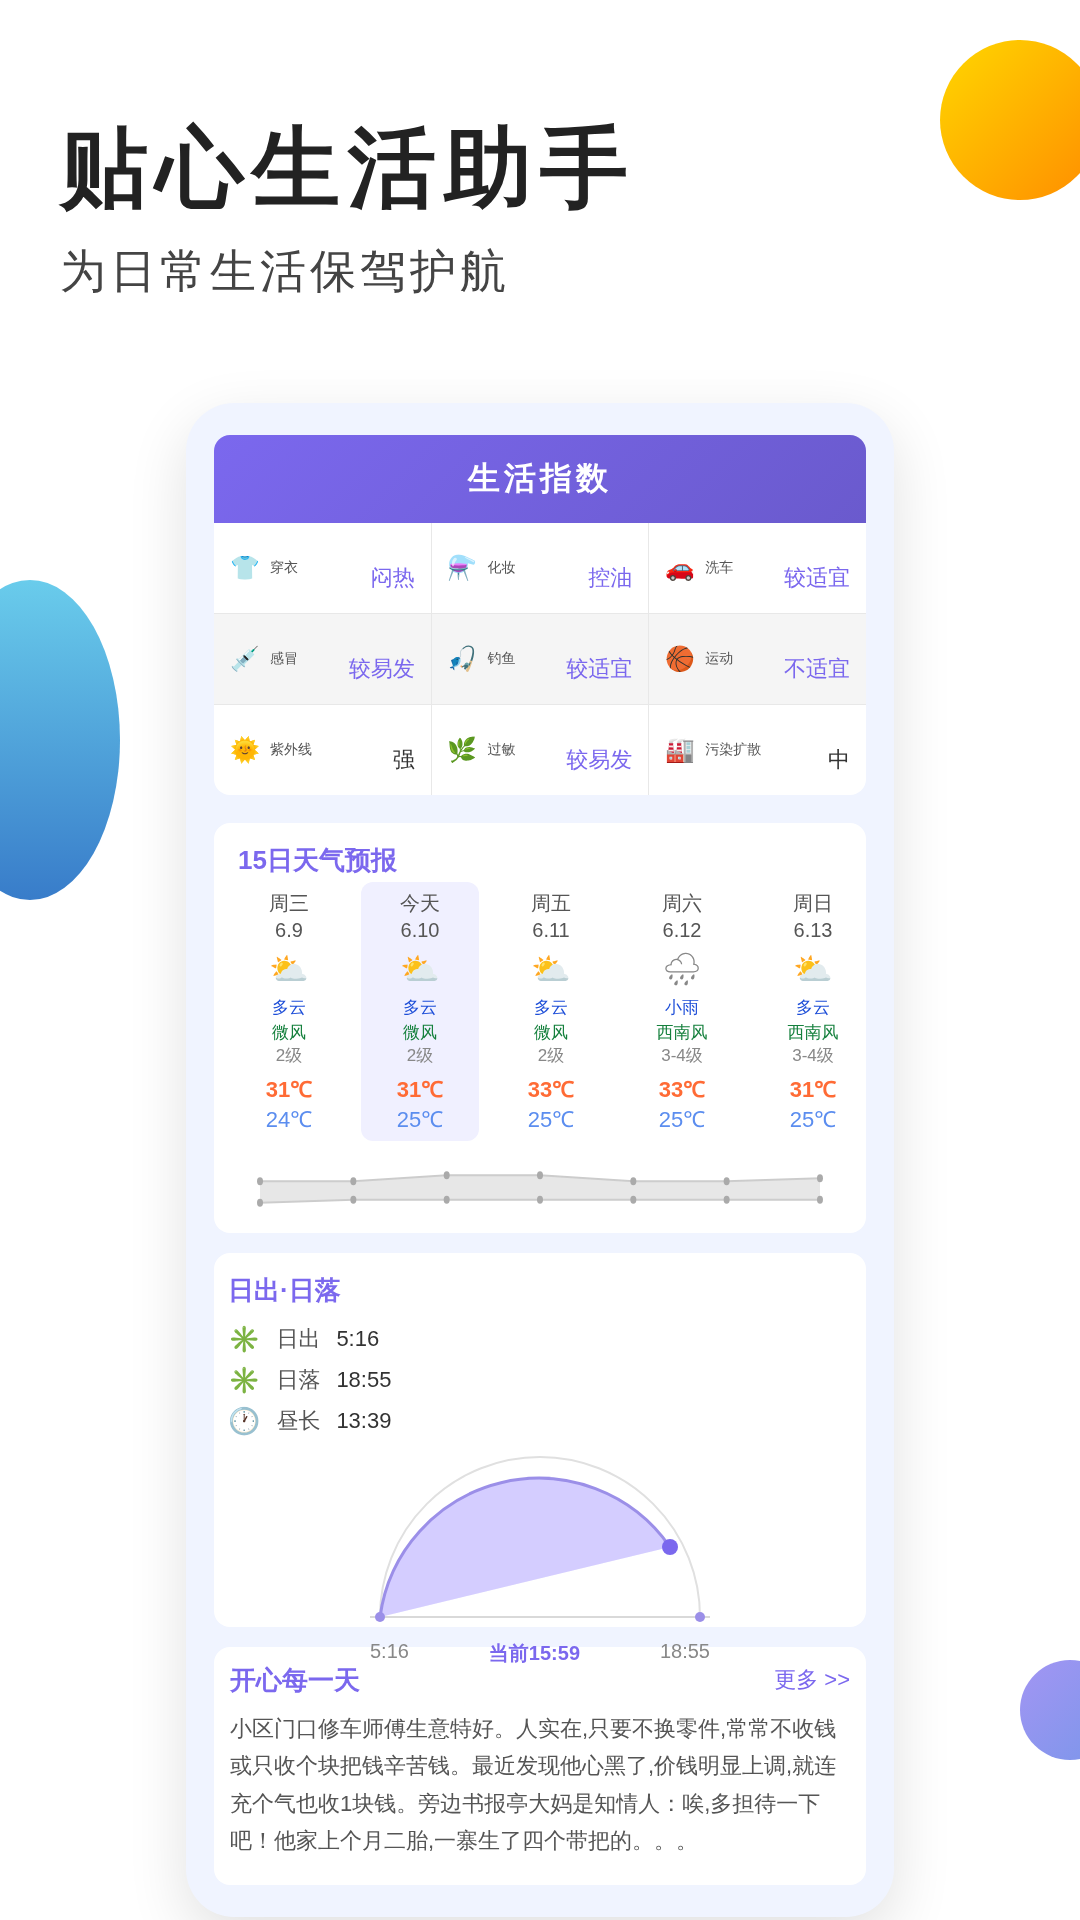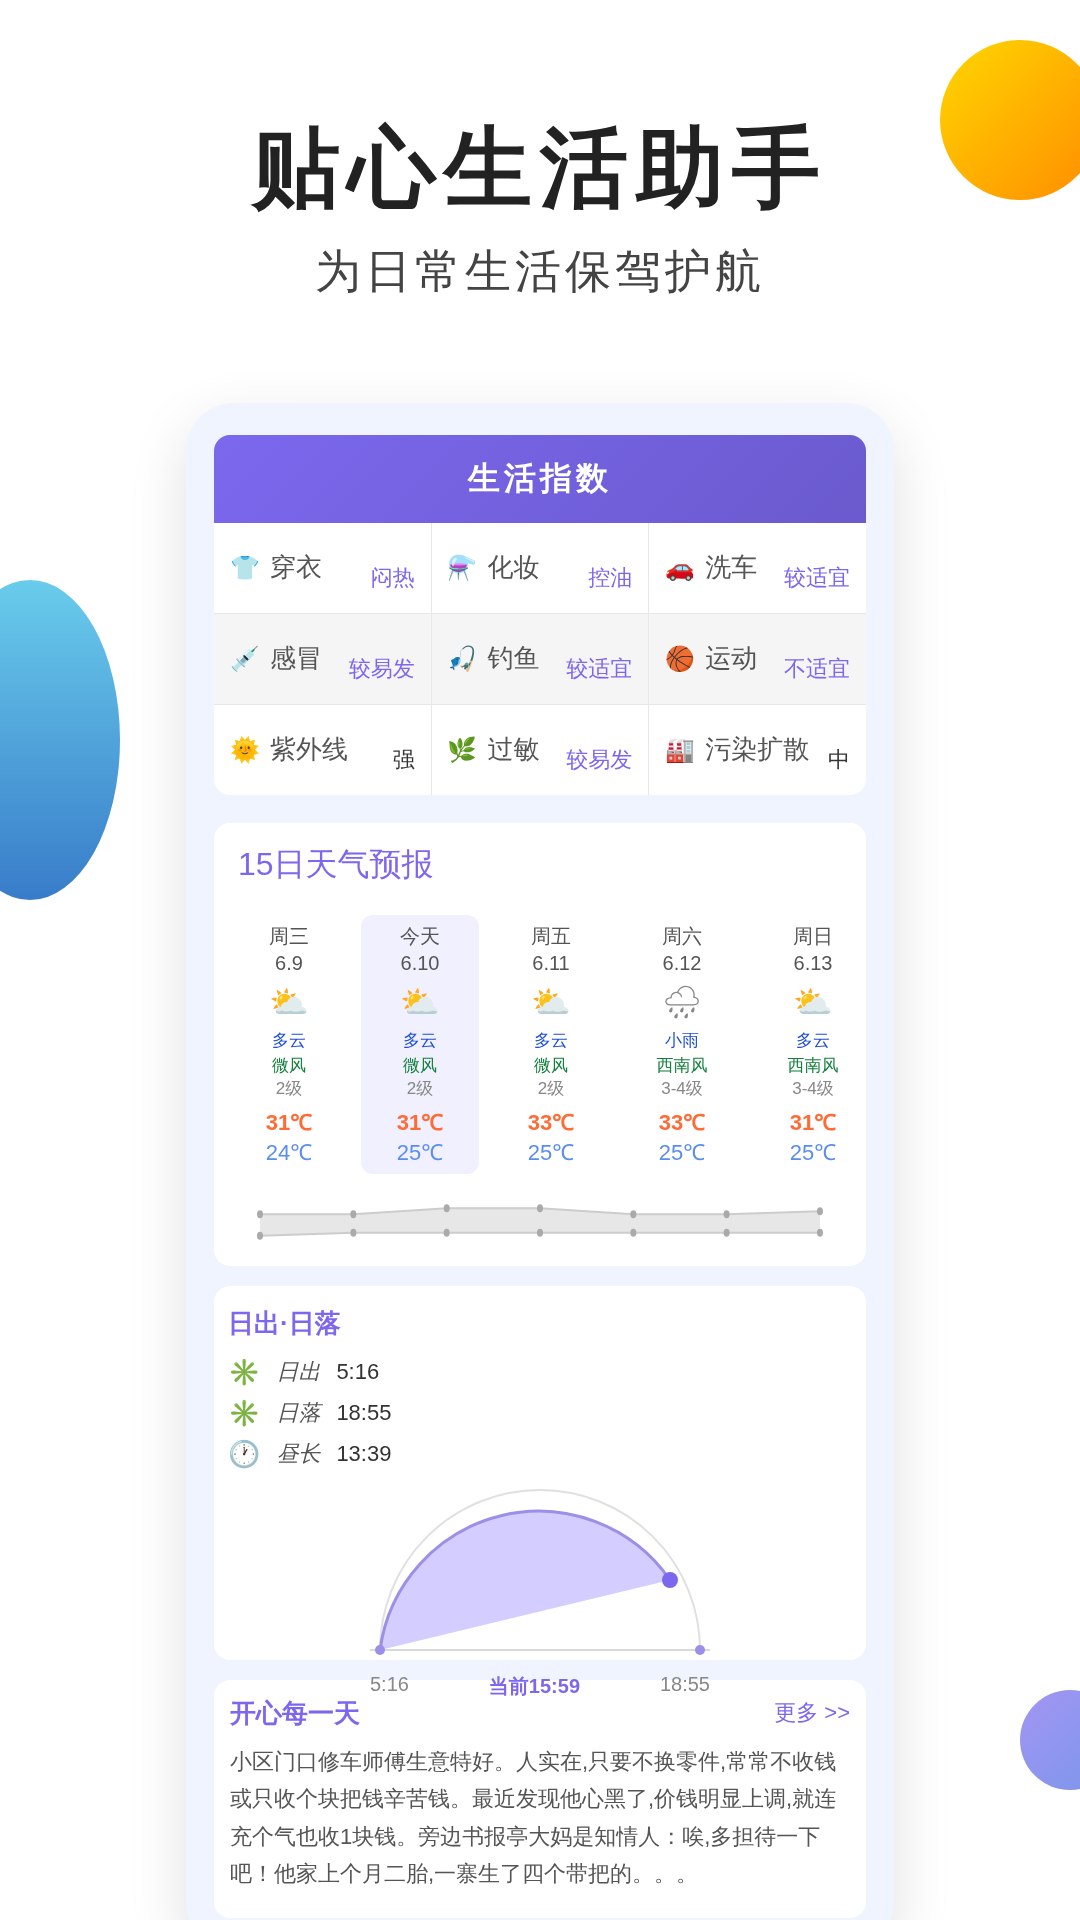--- a/index.html
+++ b/index.html
@@ -39,21 +39,20 @@
       right: -40px;
       width: 100px;
       height: 100px;
       border-radius: 50%;
       background: linear-gradient(135deg, #7B68EE, #4169E1);
       opacity: 0.7;
     }
 
     
     .hero-section {
-      text-align: center;
       padding: 120px 60px 60px;
     }
     .hero-title {
       font-size: 88px;
       font-weight: 900;
       color: #222222;
       letter-spacing: 8px;
       line-height: 1.1;
     }
     .hero-subtitle {
@@ -115,21 +114,21 @@
     .life-cell.shaded {
       background: #f5f5f5;
     }
 
     .cell-icon {
       font-size: 24px;
       color: #888;
       flex-shrink: 0;
     }
     .cell-name {
-      font-size: 26px;
+      font-size: 14px;
       color: #555;
     }
     .cell-value {
       font-size: 22px;
       color: #7B68EE;
       margin-left: auto;
       white-space: nowrap;
       margin-top: 20px;
     }
     .cell-value.black {
@@ -138,24 +137,24 @@
 
     
     .forecast-section {
       margin-top: 28px;
       background: #ffffff;
       border-radius: 16px;
       padding: 20px 16px 0;
     }
 
     .forecast-title {
-      font-size: 32px;
+      font-size: 26px;
       color: #7B68EE;
-      font-weight: normal;
-      margin-bottom: 28px;
+      font-weight: bold;
+      margin-bottom: 4px;
       padding: 0 8px;
     }
 
     .forecast-scroll {
       display: flex;
       overflow-x: auto;
       gap: 13px;
       scrollbar-width: none;
     }
     .forecast-scroll::-webkit-scrollbar { display: none; }
@@ -241,21 +240,20 @@
       gap: 16px;
       margin-bottom: 10px;
     }
     .sun-info-icon {
       font-size: 26px;
       color: #FFB300;
     }
     .sun-info-label {
       font-size: 22px;
       color: #555;
-      font-style: italic;
     }
     .sun-info-value {
       font-size: 22px;
       color: #333;
       font-weight: 500;
     }
 
     .sun-diagram {
       display: flex;
       justify-content: center;

